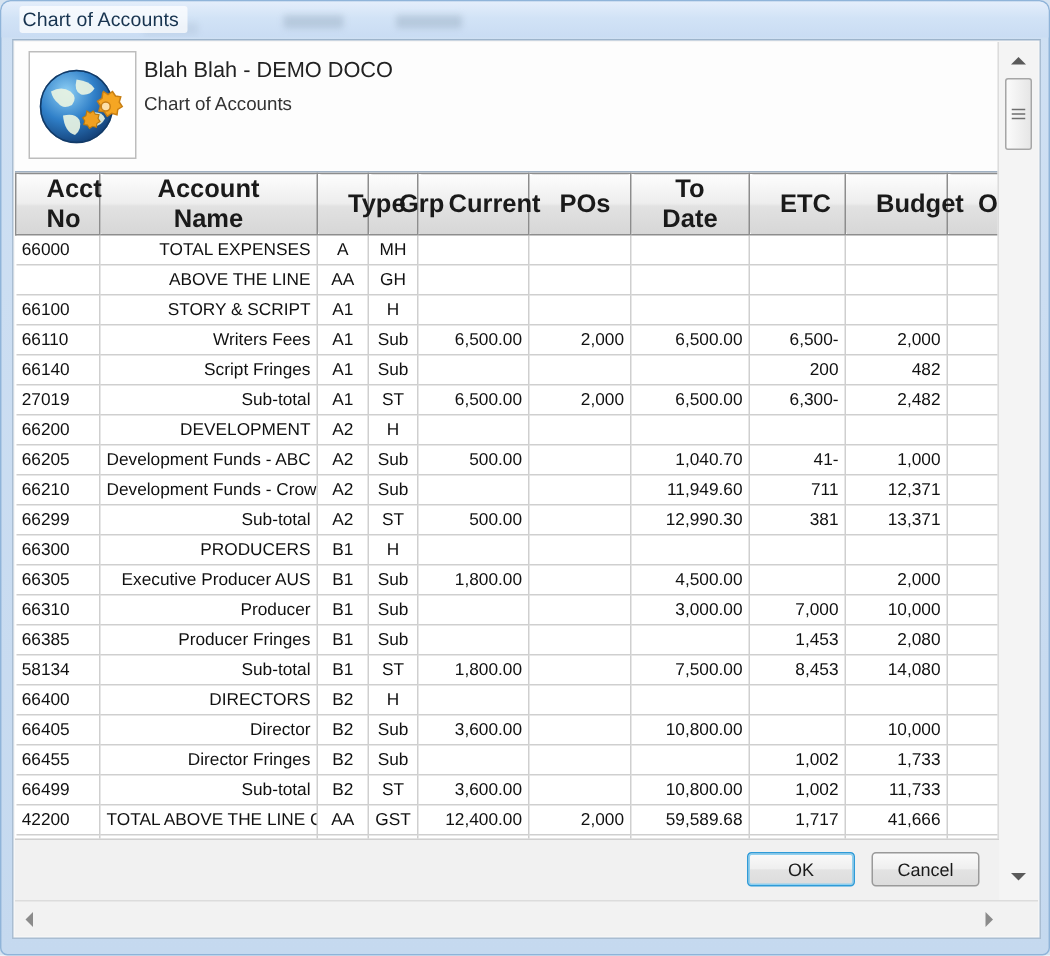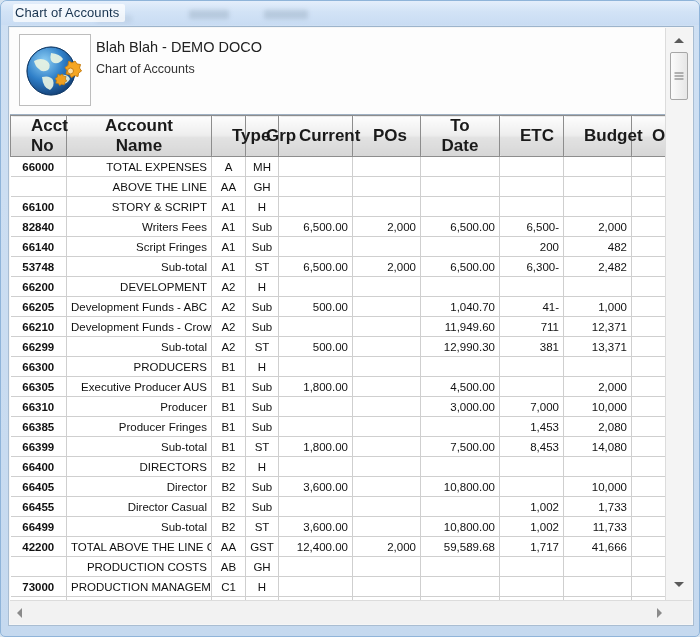--- a/index.html
+++ b/index.html
@@ -126,21 +126,21 @@
   thead tr{height:21px;}
   table.acct td{
     height:20px;padding:0 4px;
     box-sizing:border-box;
     border-right:1px solid #cfcfcf;
     border-bottom:1px solid #cfcfcf;
     white-space:nowrap;overflow:hidden;
     background:#ffffff;
   }
   td.acctno{
-    text-align:center;background:#f0f0f0;color:#111;font-weight:bold;
+    text-align:left;background:#f0f0f0;color:#111;
   }
   td.name{text-align:right;}
   td.ctr{text-align:center;}
   td.num{text-align:right;}
   .ind1{padding-left:16px;}
   .subtotalname{text-align:center;padding-right:26px;}
 
   
   .footer{
     position:absolute;left:1px;right:27px;bottom:25px;height:40px;
@@ -259,21 +259,21 @@
               <td class="ctr">A1</td>
               <td class="ctr">H</td>
               <td class="num"></td>
               <td class="num"></td>
               <td class="num"></td>
               <td class="num"></td>
               <td class="num"></td>
               <td class="num"></td>
             </tr>
             <tr>
-              <td class="acctno">82840</td>
+              <td class="acctno">66110</td>
               <td class="name ind1">Writers Fees</td>
               <td class="ctr">A1</td>
               <td class="ctr">Sub</td>
               <td class="num">6,500.00</td>
               <td class="num">2,000</td>
               <td class="num">6,500.00</td>
               <td class="num">6,500-</td>
               <td class="num">2,000</td>
               <td class="num"></td>
             </tr>
@@ -283,21 +283,21 @@
               <td class="ctr">A1</td>
               <td class="ctr">Sub</td>
               <td class="num"></td>
               <td class="num"></td>
               <td class="num"></td>
               <td class="num">200</td>
               <td class="num">482</td>
               <td class="num">-282</td>
             </tr>
             <tr>
-              <td class="acctno">53748</td>
+              <td class="acctno">27019</td>
               <td class="name subtotalname">Sub-total</td>
               <td class="ctr">A1</td>
               <td class="ctr">ST</td>
               <td class="num">6,500.00</td>
               <td class="num">2,000</td>
               <td class="num">6,500.00</td>
               <td class="num">6,300-</td>
               <td class="num">2,482</td>
               <td class="num">-282</td>
             </tr>
@@ -391,21 +391,21 @@
               <td class="ctr">B1</td>
               <td class="ctr">Sub</td>
               <td class="num"></td>
               <td class="num"></td>
               <td class="num"></td>
               <td class="num">1,453</td>
               <td class="num">2,080</td>
               <td class="num">-627</td>
             </tr>
             <tr>
-              <td class="acctno">66399</td>
+              <td class="acctno">58134</td>
               <td class="name subtotalname">Sub-total</td>
               <td class="ctr">B1</td>
               <td class="ctr">ST</td>
               <td class="num">1,800.00</td>
               <td class="num"></td>
               <td class="num">7,500.00</td>
               <td class="num">8,453</td>
               <td class="num">14,080</td>
               <td class="num">73</td>
             </tr>
@@ -428,21 +428,21 @@
               <td class="ctr">Sub</td>
               <td class="num">3,600.00</td>
               <td class="num"></td>
               <td class="num">10,800.00</td>
               <td class="num"></td>
               <td class="num">10,000</td>
               <td class="num"></td>
             </tr>
             <tr>
               <td class="acctno">66455</td>
-              <td class="name ind1">Director Casual</td>
+              <td class="name ind1">Director Fringes</td>
               <td class="ctr">B2</td>
               <td class="ctr">Sub</td>
               <td class="num"></td>
               <td class="num"></td>
               <td class="num"></td>
               <td class="num">1,002</td>
               <td class="num">1,733</td>
               <td class="num">-731</td>
             </tr>
             <tr>
@@ -530,20 +530,24 @@
             <i></i>
             <i></i>
             <i></i>
           </div>
       </div>
       <div class="vs-down">
           <div class="arrow-down"></div>
         </div>
     </div>
 
+    <div class="footer">
+      <button class="btn ok">OK</button>
+      <button class="btn cancel">Cancel</button>
+    </div>
 
     <div class="hscroll">
       <div class="hs-left">
           <div class="arrow-left"></div>
         </div>
       <div class="hs-right">
           <div class="arrow-right"></div>
         </div>
     </div>
 

